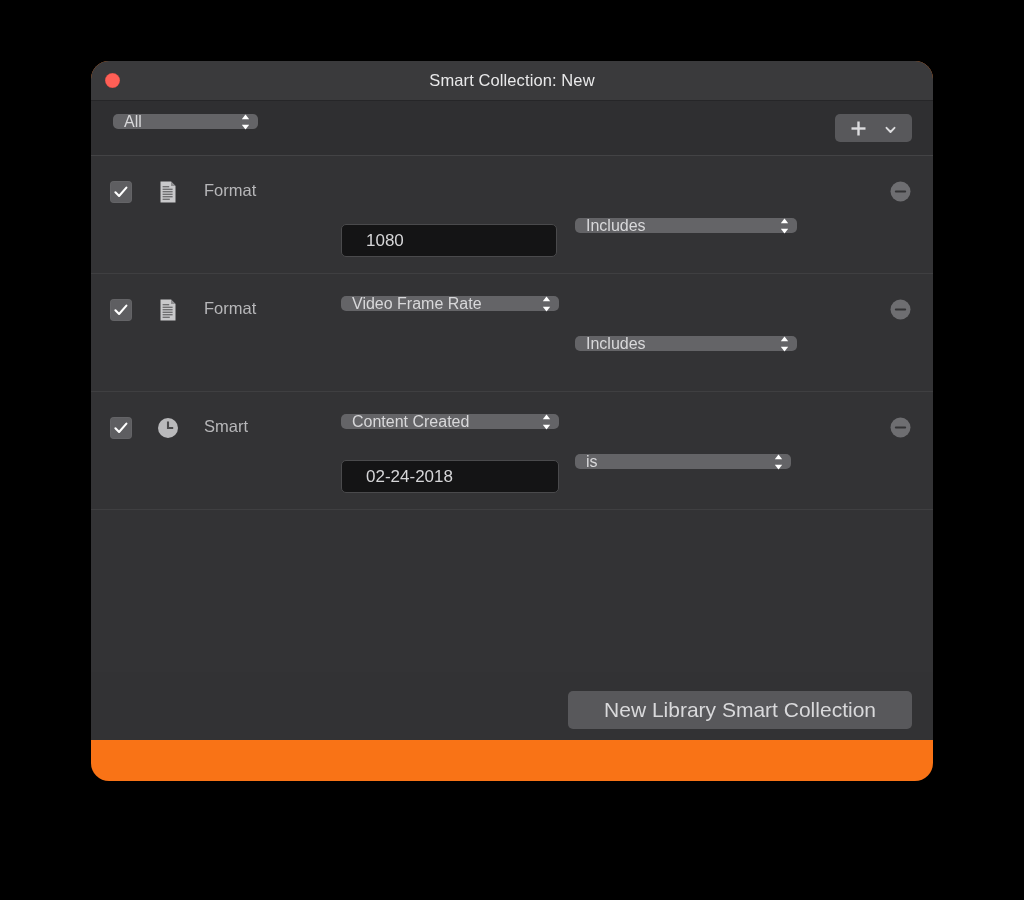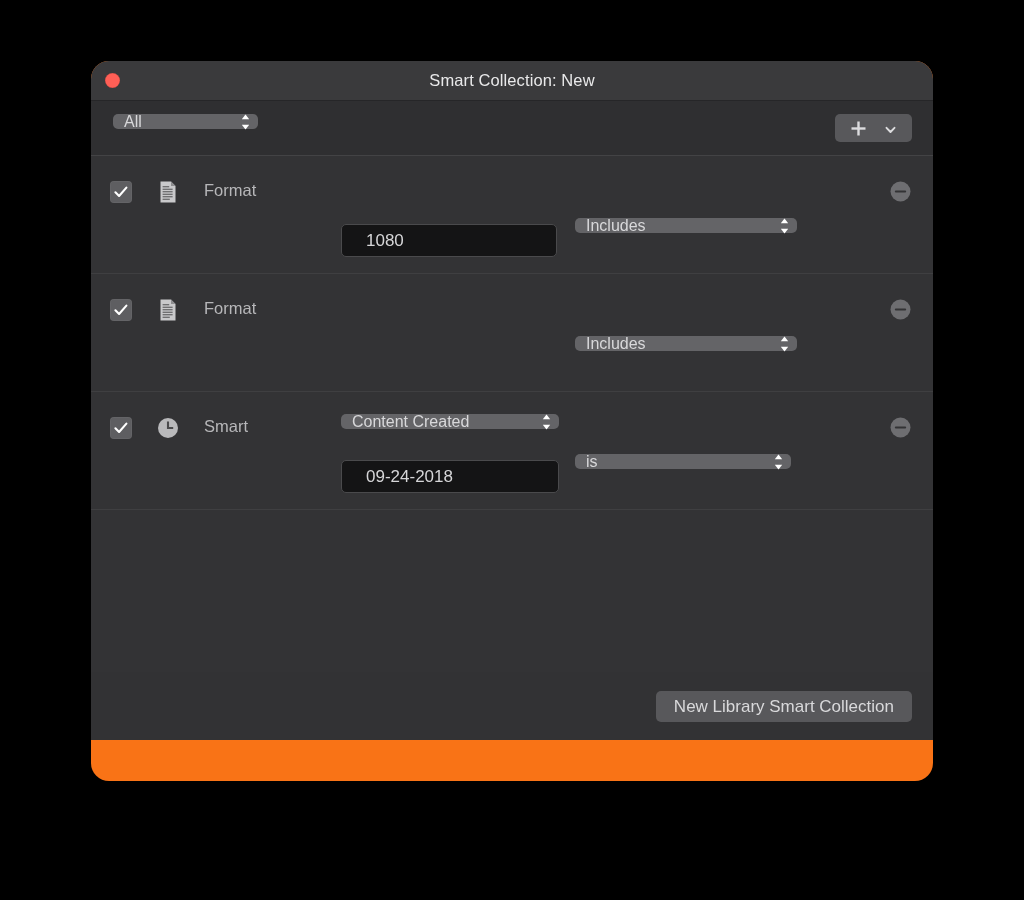--- a/index.html
+++ b/index.html
@@ -222,29 +222,29 @@
   
   .footer {
     position: relative;
     height: 68px;
     background: #323234;
   }
   .footer-btn {
     position: absolute;
     right: 21px;
     top: 19px;
-    height: 31px;
+    height: 38px;
     background: #58585b;
     border-radius: 5px;
     color: #d9d9db;
-    font-size: 17px;
+    font-size: 21px;
     display: flex;
     align-items: center;
     justify-content: center;
-    padding: 0 18px;
+    padding: 0 36px;
     user-select: none;
     white-space: nowrap;
   }
 </style>
 </head>
 <body>
 
 <div id="stage">
 
   <div class="window">
@@ -345,20 +345,29 @@
                 <rect x="6.6" y="8.7" width="10" height="1.1"></rect>
                 <rect x="6.6" y="11.2" width="10" height="1.1"></rect>
                 <rect x="6.6" y="13.7" width="10" height="1.1"></rect>
                 <rect x="6.6" y="16.2" width="10" height="1.1"></rect>
                 <rect x="6.6" y="18.7" width="7.2" height="1.1"></rect>
               </g>
             </svg>
           </div>
           <div class="kind-label">Format</div>
 
+          <div class="popup field-popup">
+            <span>Video Frame Rate</span>
+            <span class="stepper">
+              <svg viewBox="0 0 11 18" width="11" height="18">
+                <path d="M5.5 1.6 L9.2 6.3 L1.8 6.3 Z" fill="#ffffff"></path>
+                <path d="M5.5 16.4 L9.2 11.7 L1.8 11.7 Z" fill="#ffffff"></path>
+              </svg>
+            </span>
+          </div>
 
           <div class="popup op-popup">
             <span>Includes</span>
             <span class="stepper">
               <svg viewBox="0 0 11 18" width="11" height="18">
                 <path d="M5.5 1.6 L9.2 6.3 L1.8 6.3 Z" fill="#ffffff"></path>
                 <path d="M5.5 16.4 L9.2 11.7 L1.8 11.7 Z" fill="#ffffff"></path>
               </svg>
             </span>
           </div>
@@ -408,21 +417,21 @@
           </div>
 
           <div class="remove-btn">
             <svg viewBox="0 0 21 21" width="21" height="21">
               <circle cx="10.5" cy="10.5" r="10" fill="#6e6e71"></circle>
               <rect x="4.8" y="9.4" width="11.4" height="2.2" rx="1.1" fill="#333335"></rect>
             </svg>
           </div>
         </div>
         <div class="line2">
-          <div class="value-input date">09-24-2018</div>
+          <div class="value-input date">02-24-2018</div>
         </div>
       </div>
 
       <div class="filler"></div>
     </div>
 
     <div class="footer">
       <div class="footer-btn">New Library Smart Collection</div>
     </div>
 

